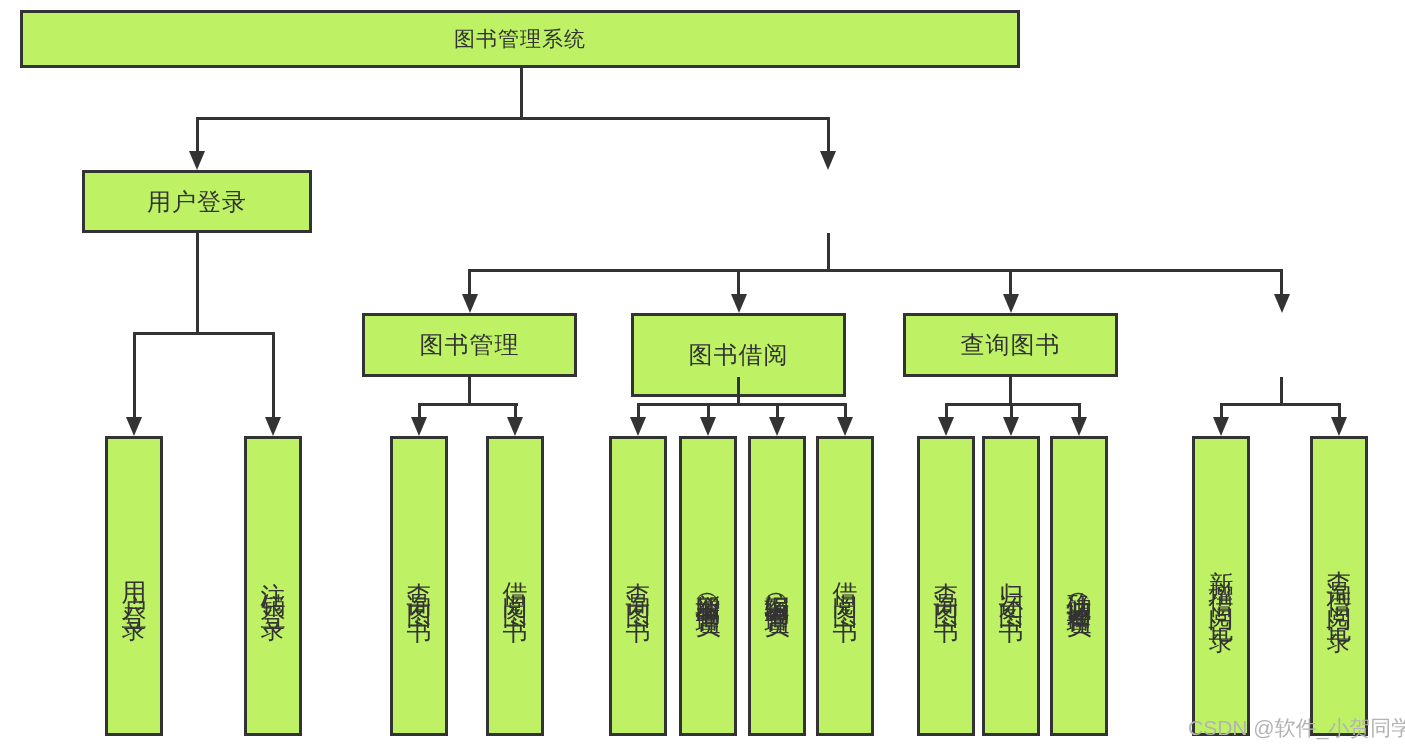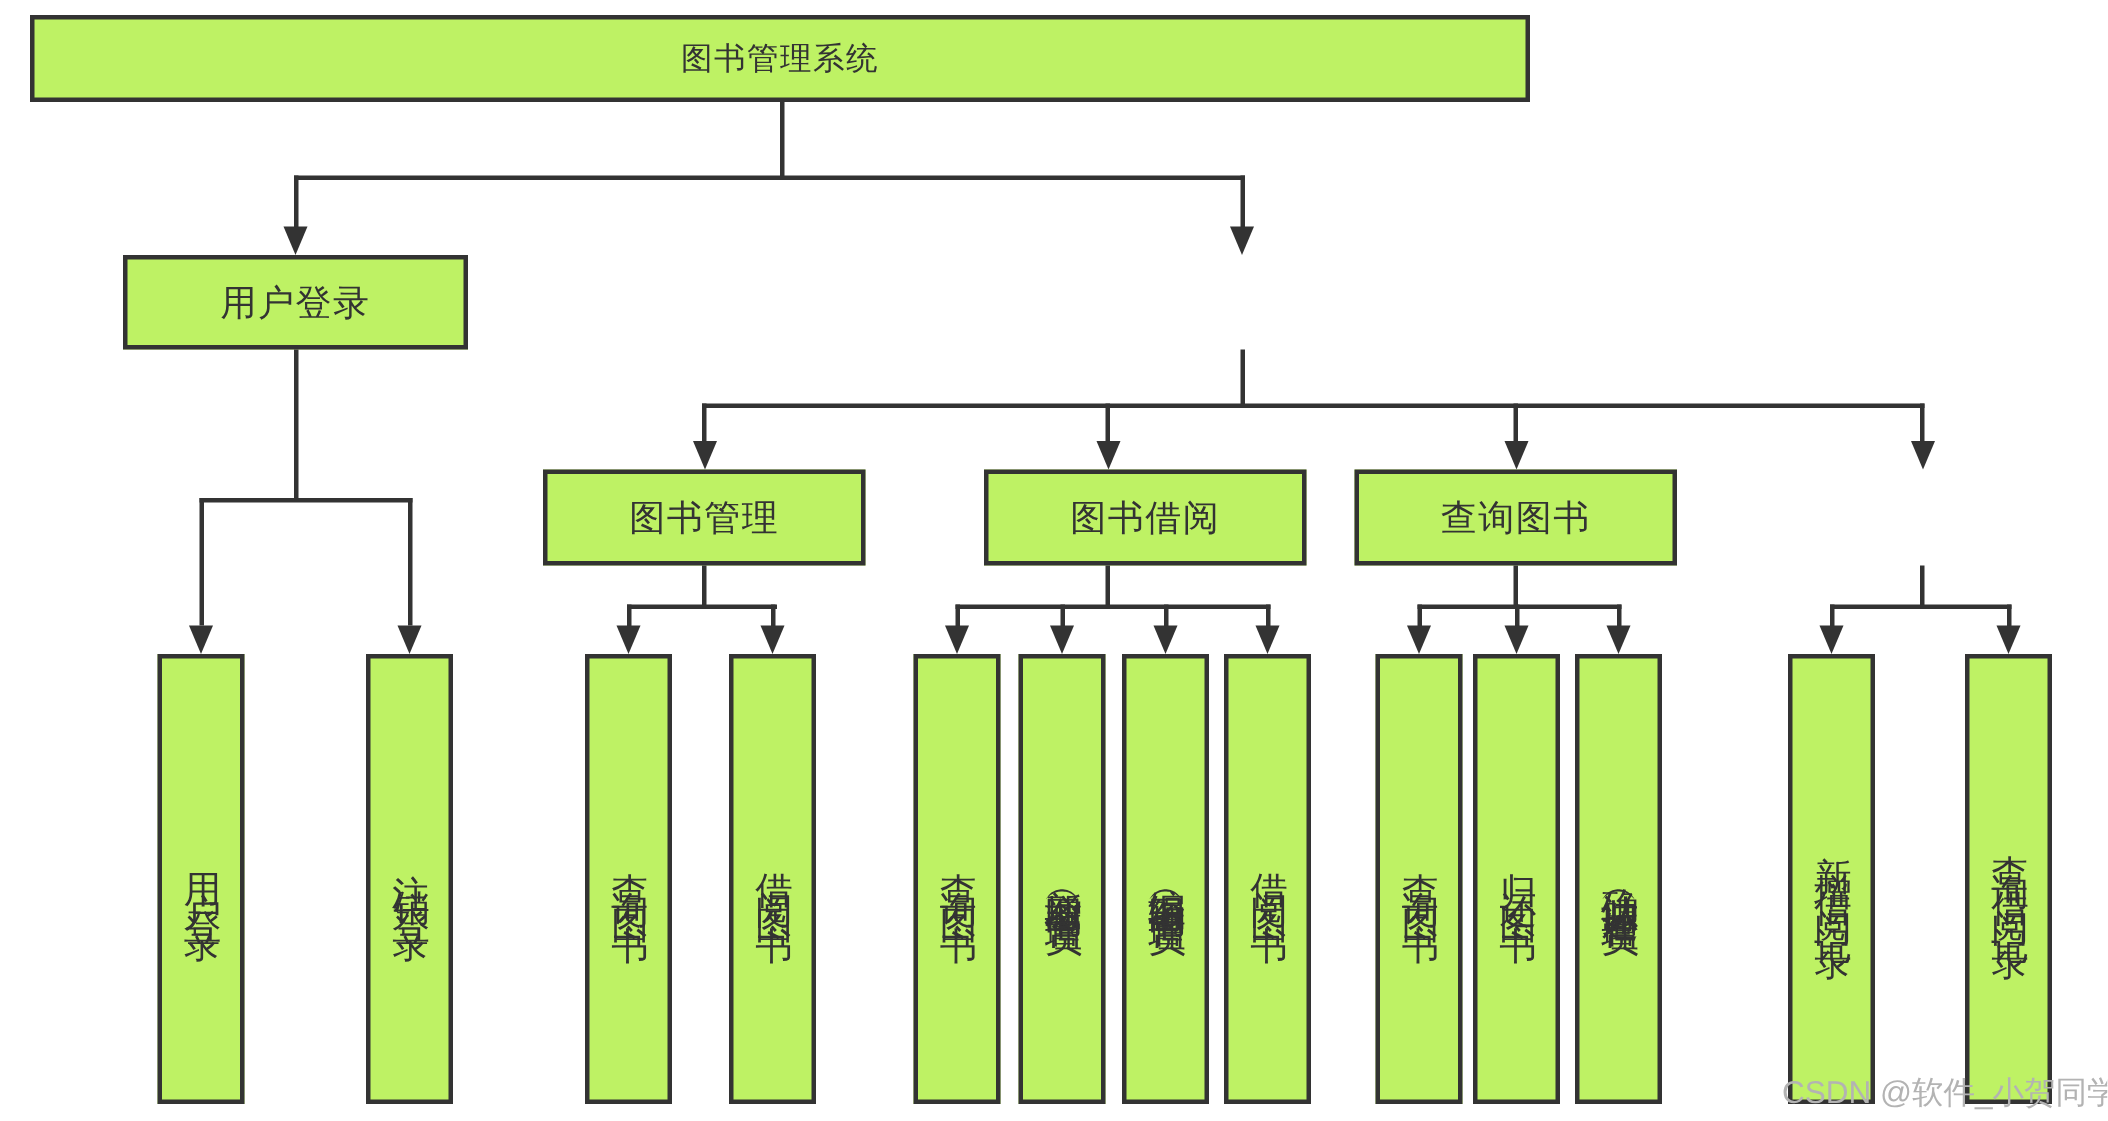--- a/index.html
+++ b/index.html
@@ -48,21 +48,21 @@
 </head>
 <body>
 
 <div id="stage">
 
   <div class="box hbox root" style="left:20px;top:10px;width:1000px;height:58px">图书管理系统</div>
 
   <div class="box hbox" style="left:82px;top:170px;width:230px;height:63px">用户登录</div>
 
   <div class="box hbox" style="left:362px;top:313px;width:215px;height:64px">图书管理</div>
-  <div class="box hbox" style="left:656px;top:313px;width:215px;height:64px">图书借阅</div>
+  <div class="box hbox" style="left:631px;top:313px;width:215px;height:84px">图书借阅</div>
   <div class="box hbox" style="left:903px;top:313px;width:215px;height:64px">查询图书</div>
 
   <div class="box vbox" style="left:105px;top:436px;width:58px;height:300px">用户登录</div>
   <div class="box vbox" style="left:244px;top:436px;width:58px;height:300px">注销登录</div>
 
   <div class="box vbox" style="left:390px;top:436px;width:58px;height:300px">查询图书</div>
   <div class="box vbox" style="left:486px;top:436px;width:58px;height:300px">借阅图书</div>
 
   <div class="box vbox" style="left:609px;top:436px;width:58px;height:300px">查询图书</div>
   <div class="box vbox tall" style="left:679px;top:436px;width:58px;height:300px">新增图书（管理员）</div>

